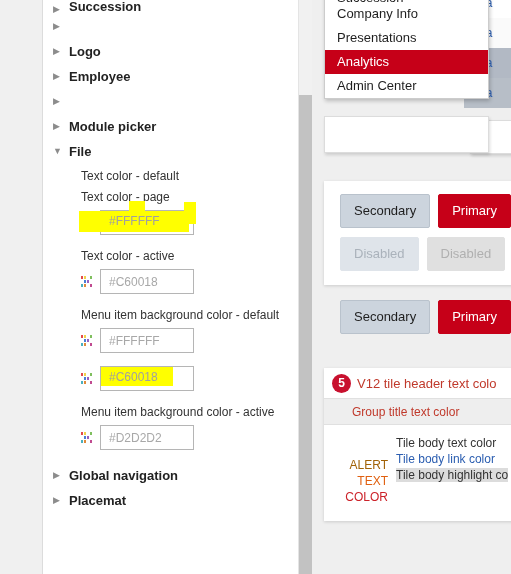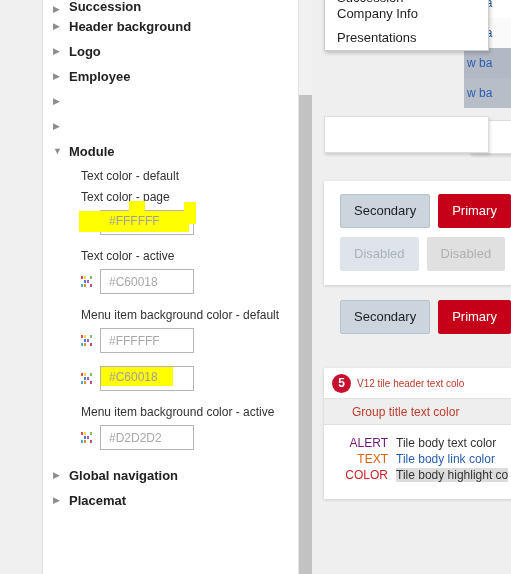--- a/index.html
+++ b/index.html
@@ -304,21 +304,21 @@
     border-radius: 50%;
     background: #c8102e;
     color: #ffffff;
     font-size: 12px;
     font-weight: bold;
     line-height: 19px;
     text-align: center;
     margin-right: 6px;
   }
   .tile-header-text {
-    font-size: 10px;
+    font-size: 13px;
     color: #c0392b;
     white-space: nowrap;
   }
   .tile-subheader {
     height: 25px;
     background: #eeeeee;
     border-top: 1px solid #e0e0e0;
     border-bottom: 1px solid #e0e0e0;
     display: flex;
     align-items: center;
@@ -333,21 +333,21 @@
     font-size: 12px;
   }
   .tile-alert-col {
     width: 72px;
     flex: 0 0 72px;
     text-align: right;
     padding-right: 8px;
     box-sizing: border-box;
     line-height: 16px;
   }
-  .alert-1 { color: #701a75; }
+  .alert-1 { color: #a16207; margin-top: 22px; }
   .alert-2 { color: #e06010; }
   .alert-3 { color: #cc2229; }
   .tile-text-col {
     flex: 1;
     line-height: 16px;
     white-space: nowrap;
     overflow: hidden;
   }
   .t-body   { color: #333333; }
   .t-link   { color: #2a5db0; }
@@ -360,44 +360,44 @@
 
 <div class="tree-panel">
 
   <div class="tree-node cut">
     <span class="tree-arrow">▶</span>
     <span class="tree-label">Succession</span>
   </div>
 
   <div class="tree-node">
     <span class="tree-arrow">▶</span>
-    <span class="tree-label">Header background</span>
   </div>
 
   <div class="tree-node">
     <span class="tree-arrow">▶</span>
     <span class="tree-label">Logo</span>
   </div>
 
   <div class="tree-node">
     <span class="tree-arrow">▶</span>
     <span class="tree-label">Employee</span>
   </div>
 
   <div class="tree-node">
     <span class="tree-arrow">▶</span>
   </div>
 
   <div class="tree-node">
     <span class="tree-arrow">▶</span>
+    <span class="tree-label">Module picker</span>
   </div>
 
   <div class="tree-node">
     <span class="tree-arrow open">▼</span>
-    <span class="tree-label">Module</span>
+    <span class="tree-label">File</span>
   </div>
 
   <div class="field-group">
 
     <div>
       <div class="field-label">Text color - default</div>
     </div>
 
     <div>
       <div class="field-label">Text color - page</div>
@@ -533,20 +533,22 @@
     <div class="bg-row gray2" style="top:78px;">w ba</div>
   </div>
 
   <div class="panel-blank-right"></div>
   <div class="panel-blank"></div>
 
   <div class="menu-card">
     <div class="menu-item clipped">Succession</div>
     <div class="menu-item">Company Info</div>
     <div class="menu-item">Presentations</div>
+    <div class="menu-item selected">Analytics</div>
+    <div class="menu-item">Admin Center</div>
   </div>
 
   <div class="btn-card">
     <div class="btn-row">
       <div class="btn secondary">Secondary</div>
       <div class="btn primary">Primary</div>
     </div>
     <div class="btn-row">
       <div class="btn disabled-a">Disabled</div>
       <div class="btn disabled-b">Disabled</div>

